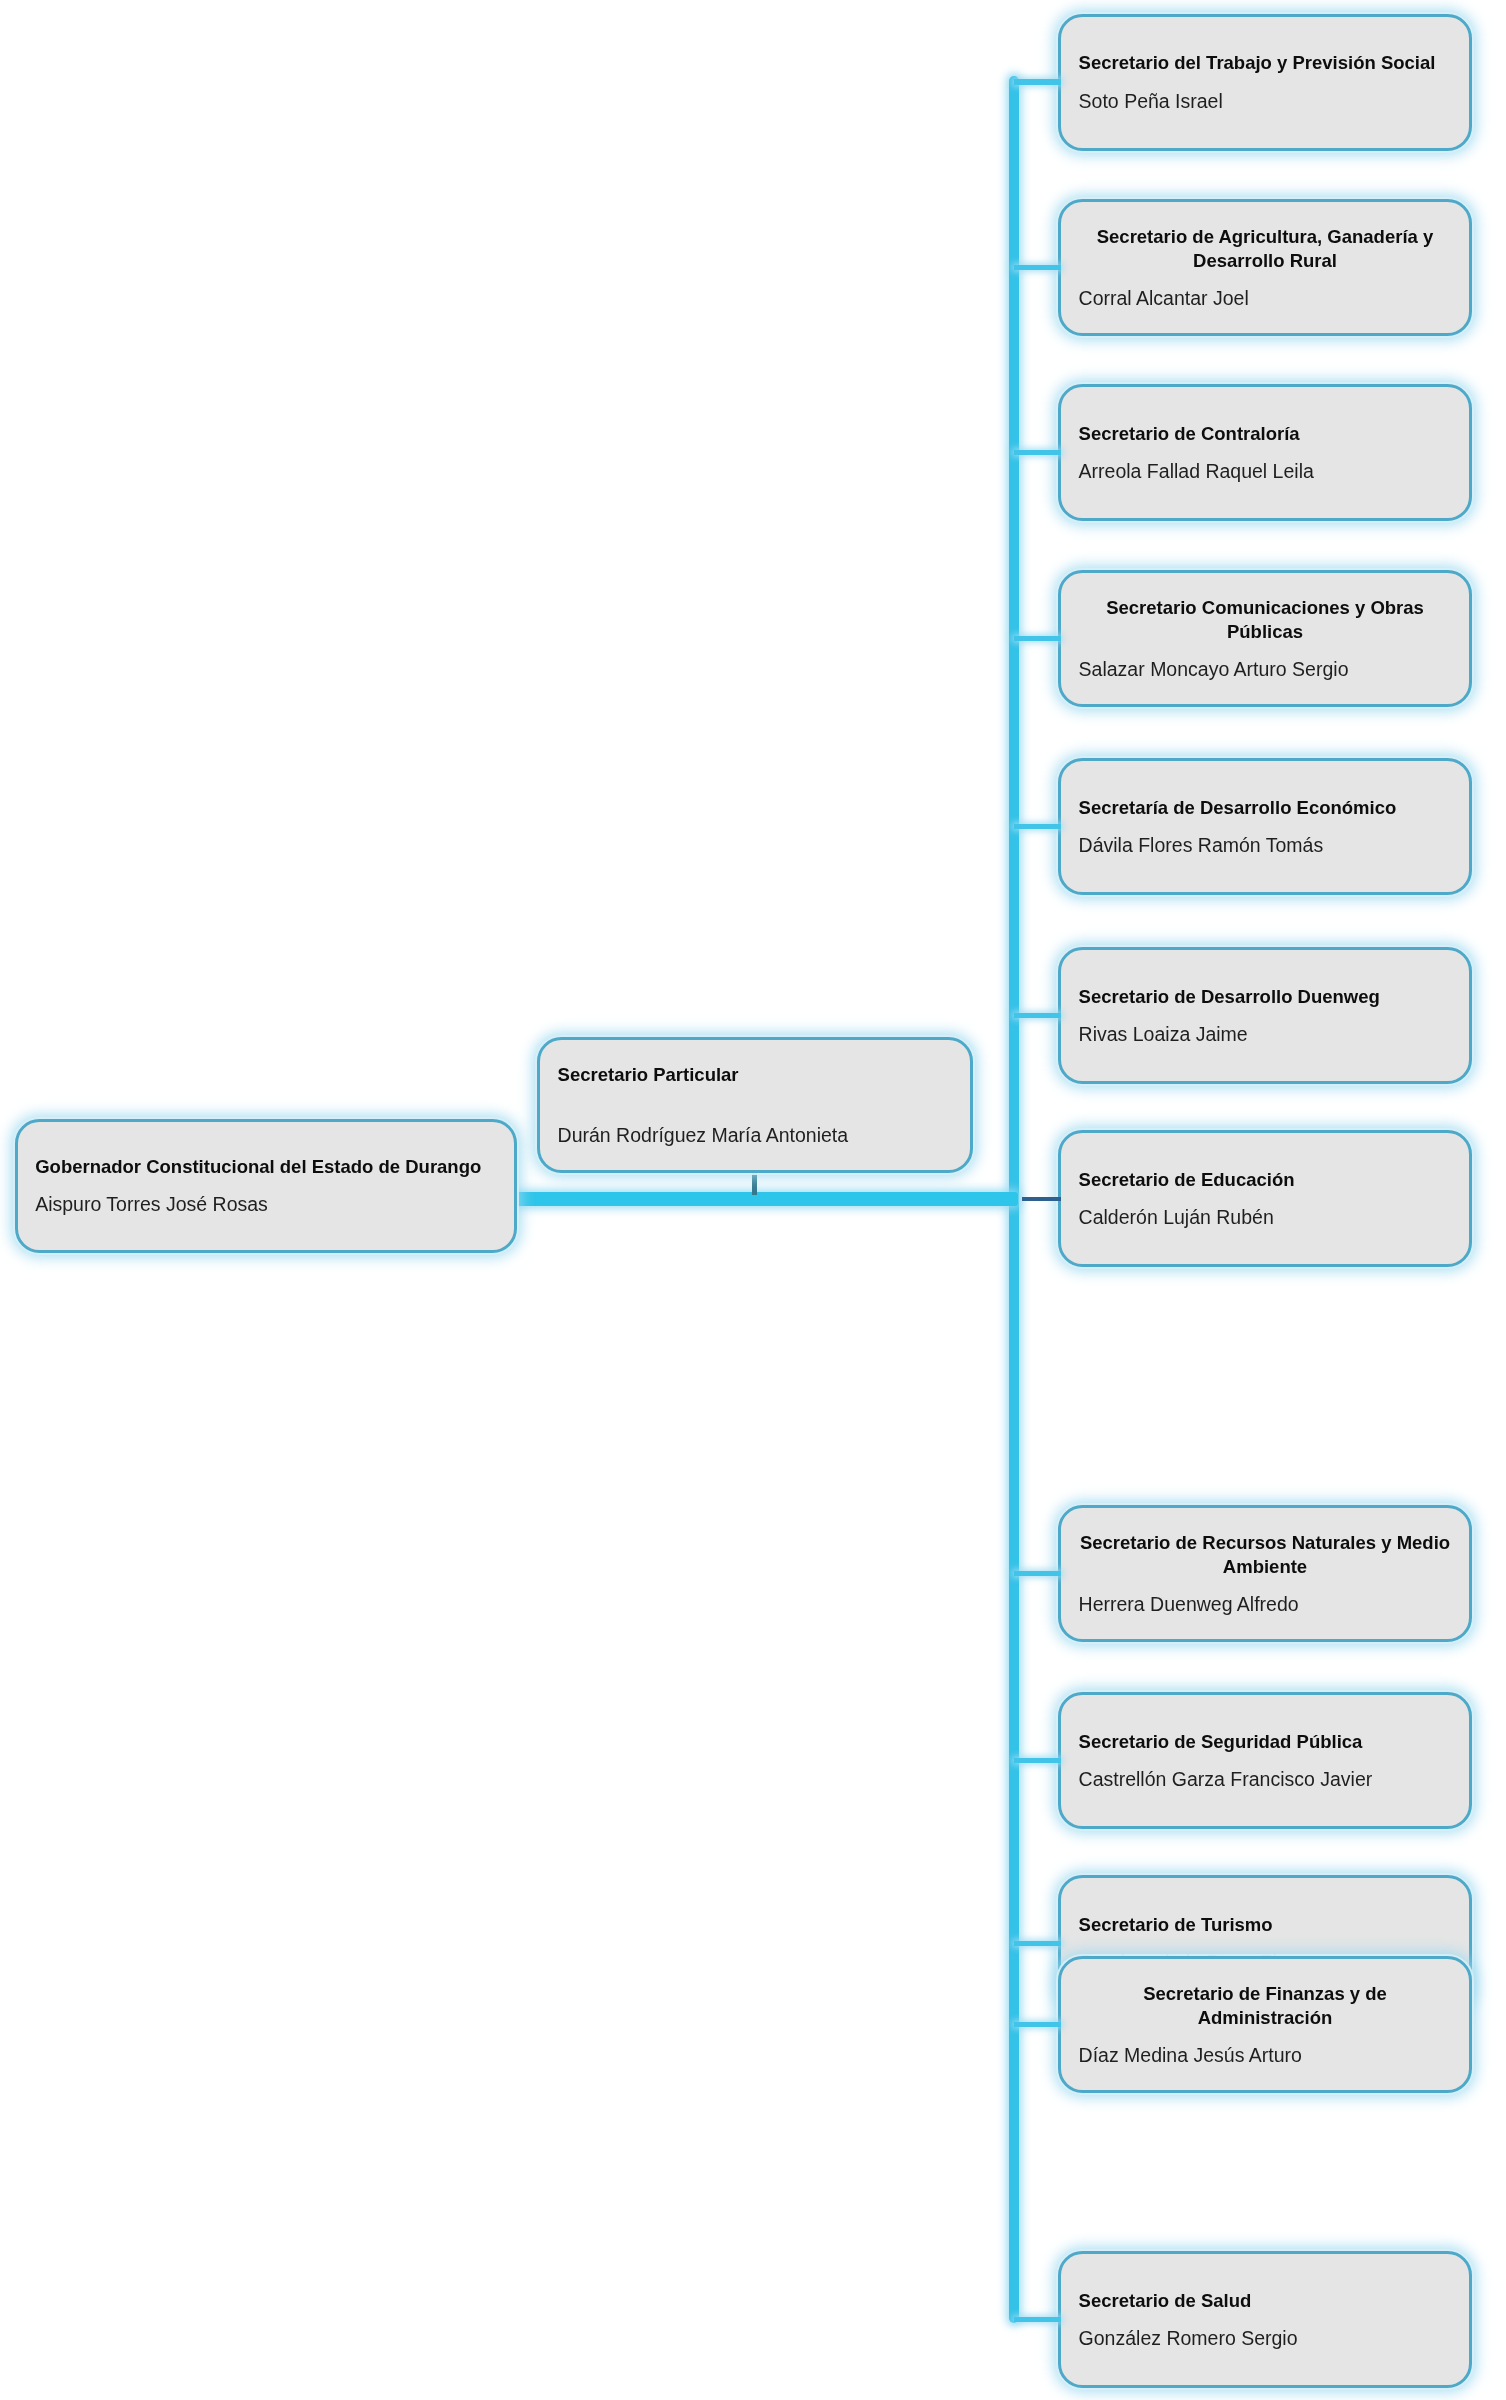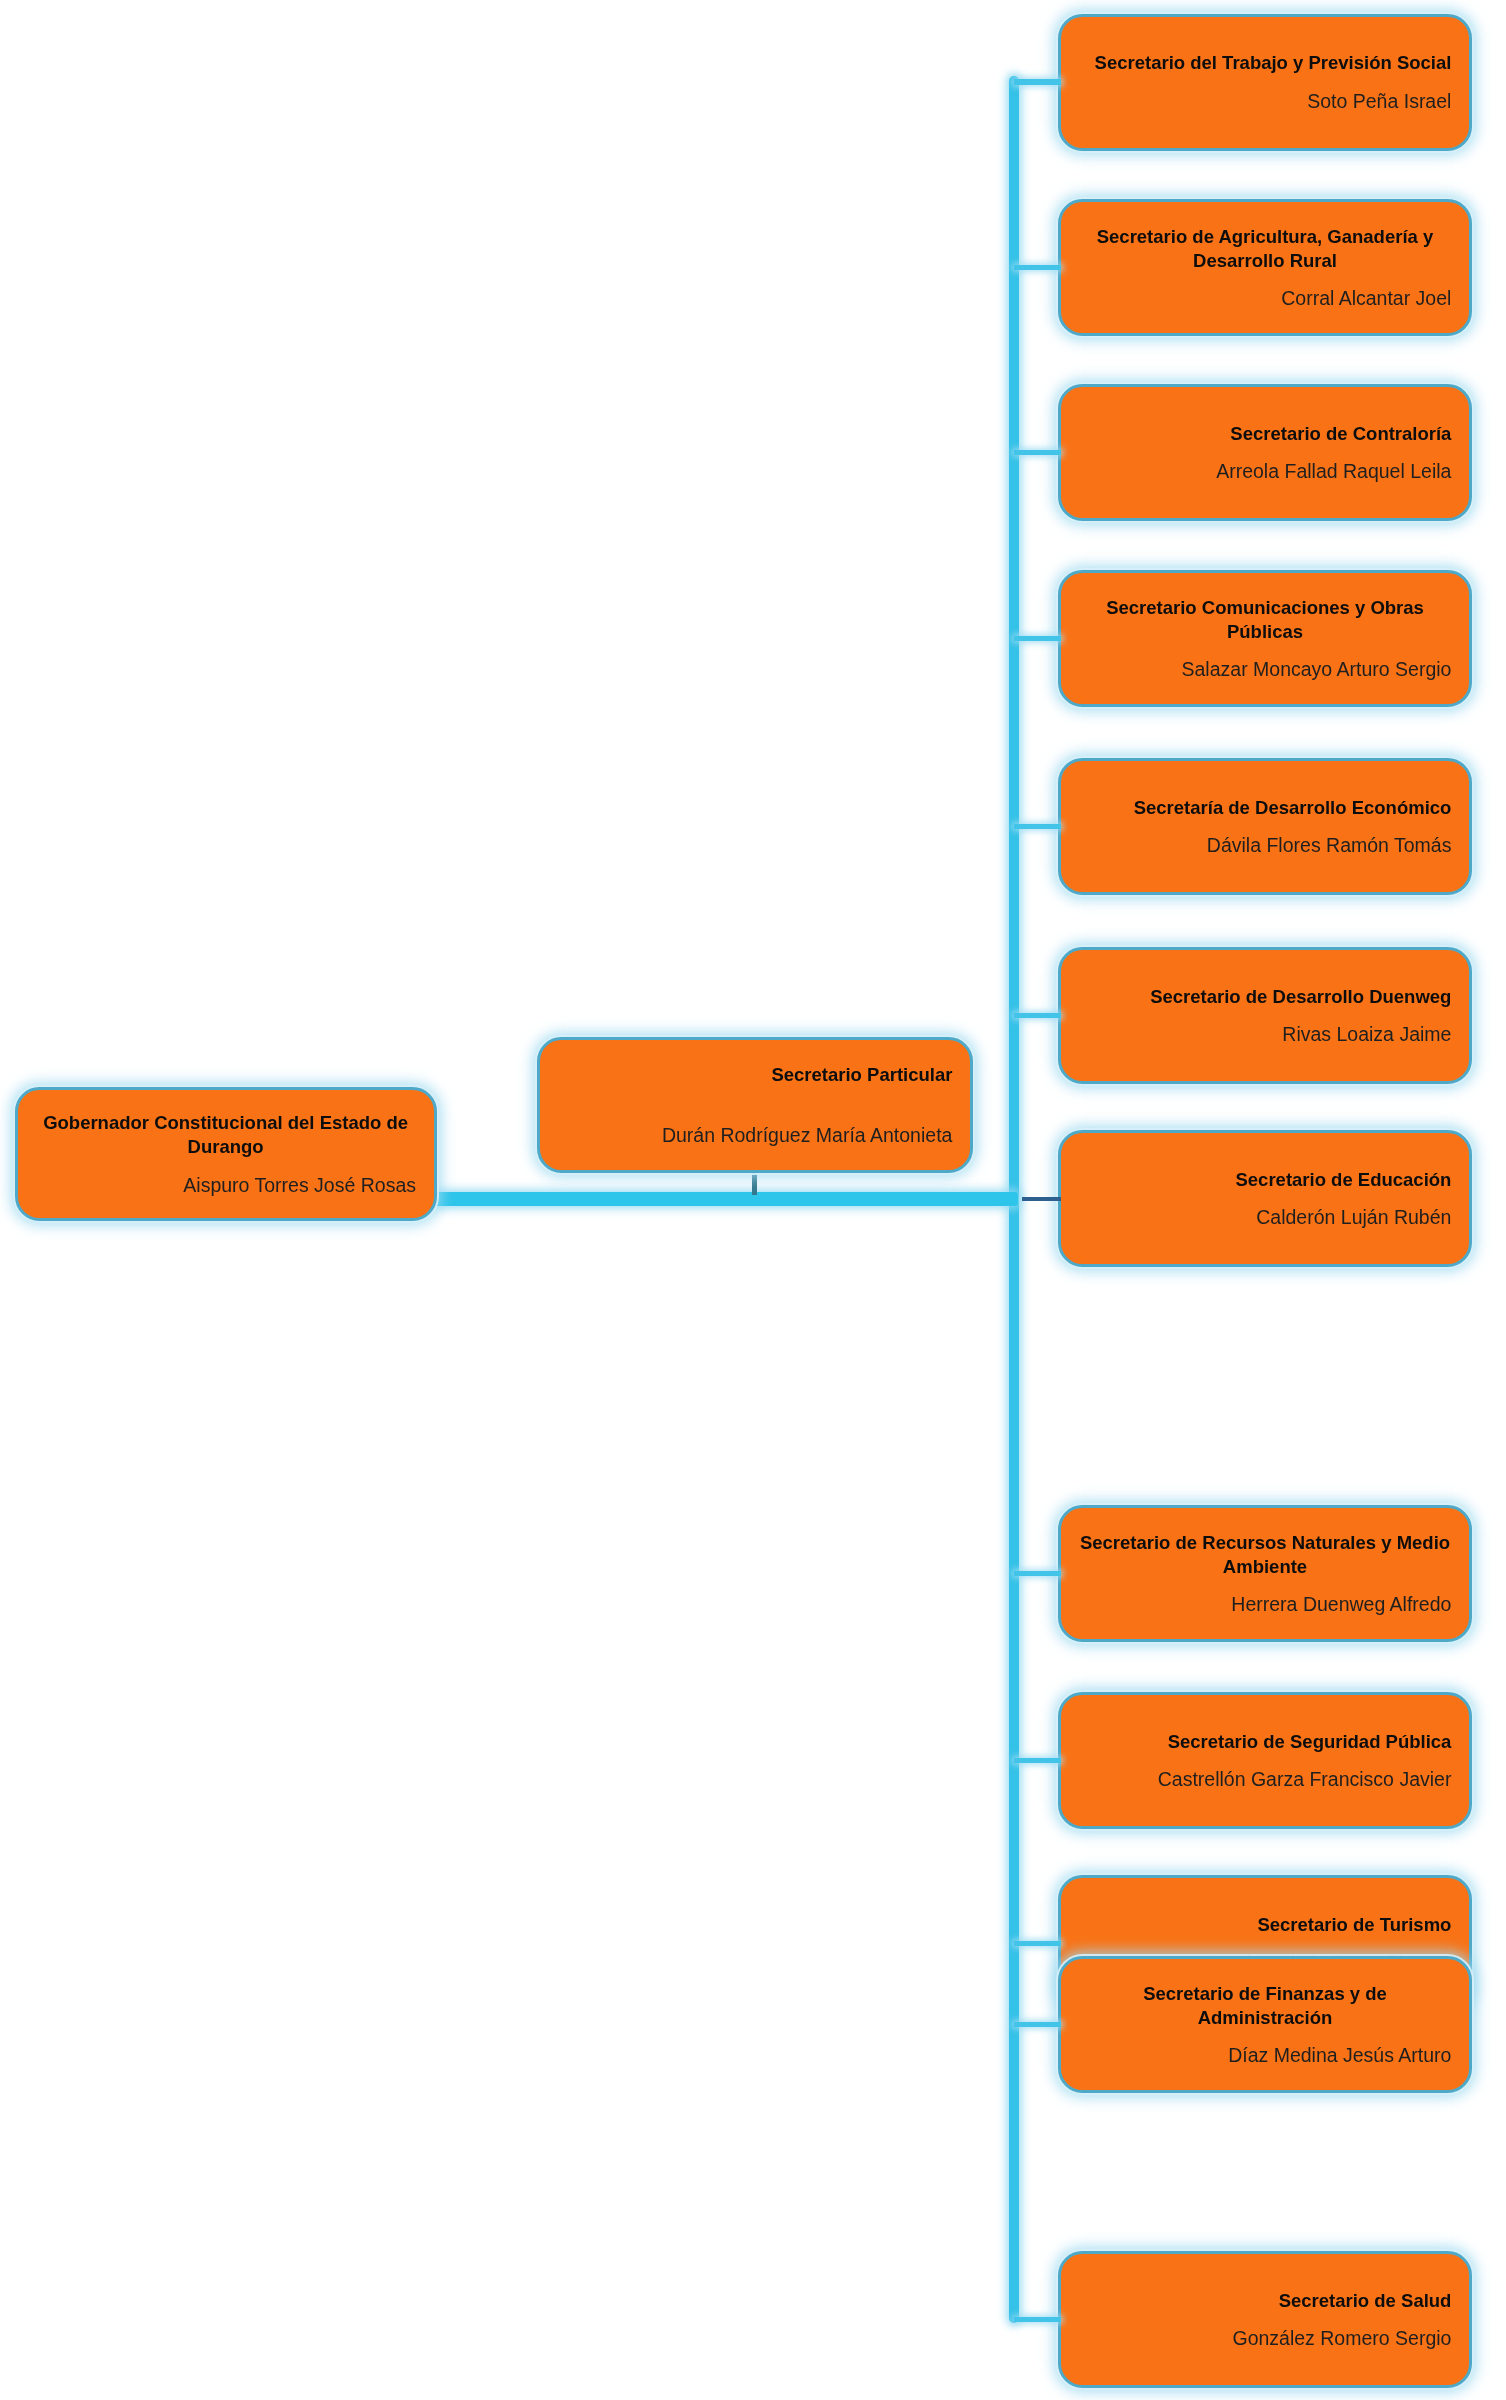--- a/index.html
+++ b/index.html
@@ -23,36 +23,36 @@
     box-shadow:0 0 8.8px 2.9px rgba(150,218,242,.85);
   }
   .stub-particular{
     left:752px;top:1169px;width:4.9px;height:26px;
     background:#35798e;
   }
   
   .node{
     position:absolute;z-index:2;
     box-sizing:border-box;
-    background:#f97316;
+    background:#e5e5e5;
     border:3.9px solid #4ea9c8;
     border-radius:24.4px;
     box-shadow:0 0 0 2px rgba(214,240,249,.9), 0 0 12.7px 4.9px rgba(158,217,240,.8);
-    display:flex;flex-direction:column;justify-content:center;align-items:flex-end;
+    display:flex;flex-direction:column;justify-content:center;align-items:flex-start;
     gap:12.7px;
     text-align:center;
     padding:9.8px 17.6px;
   }
   .node .title{
     font-weight:bold;font-size:18.5px;line-height:1.32;color:#0d0d0d;
   }
   .node .person{
     font-size:19.5px;line-height:1.25;color:#1f1f1f;
   }
-  .gov{left:14.6px;top:1087px;width:422px;height:134px;}
+  .gov{left:14.6px;top:1119px;width:502px;height:134px;}
   .part{left:537px;top:1037px;width:436px;height:136px;gap:35px;}
   .sec{left:1058px;width:414px;height:137px;}
   
   .sec::before{
     content:"";position:absolute;
     left:-47px;width:47px;top:calc(50% - 2.9px);height:5.9px;
     background:#41c4e8;
     box-shadow:0 0 6.8px 2px rgba(160,220,243,.85);
   }
   

